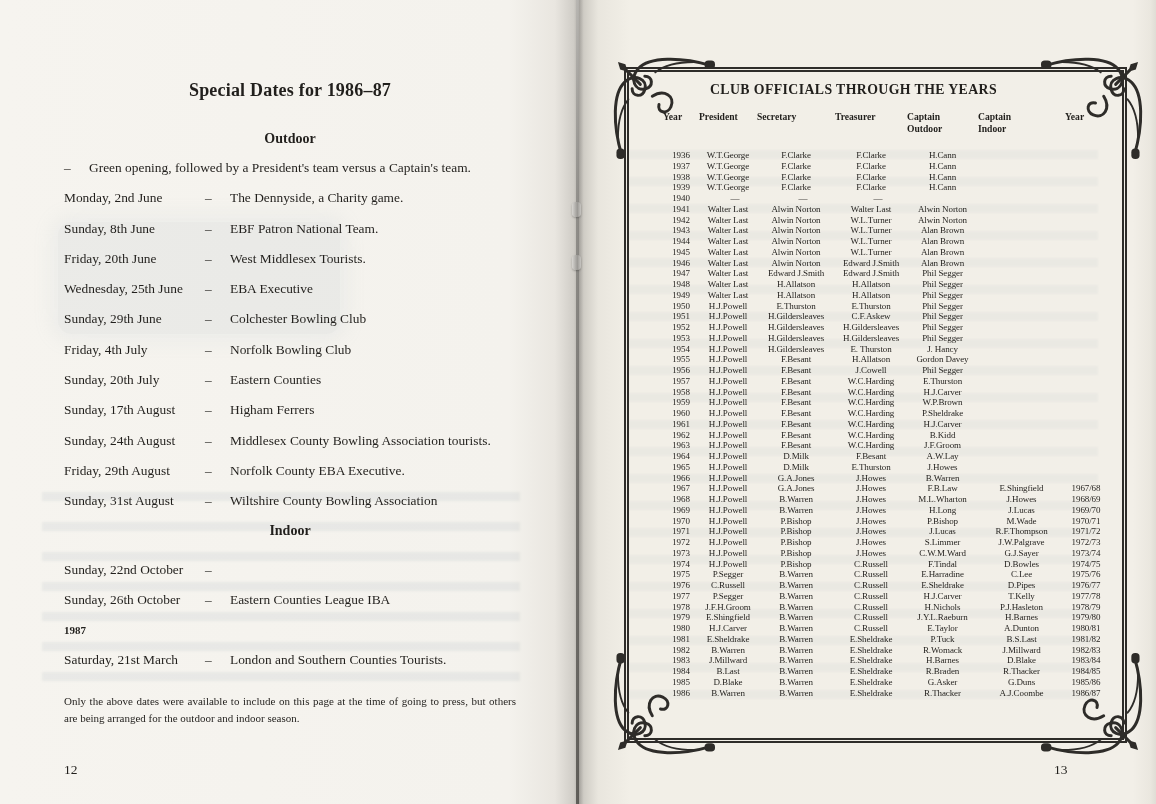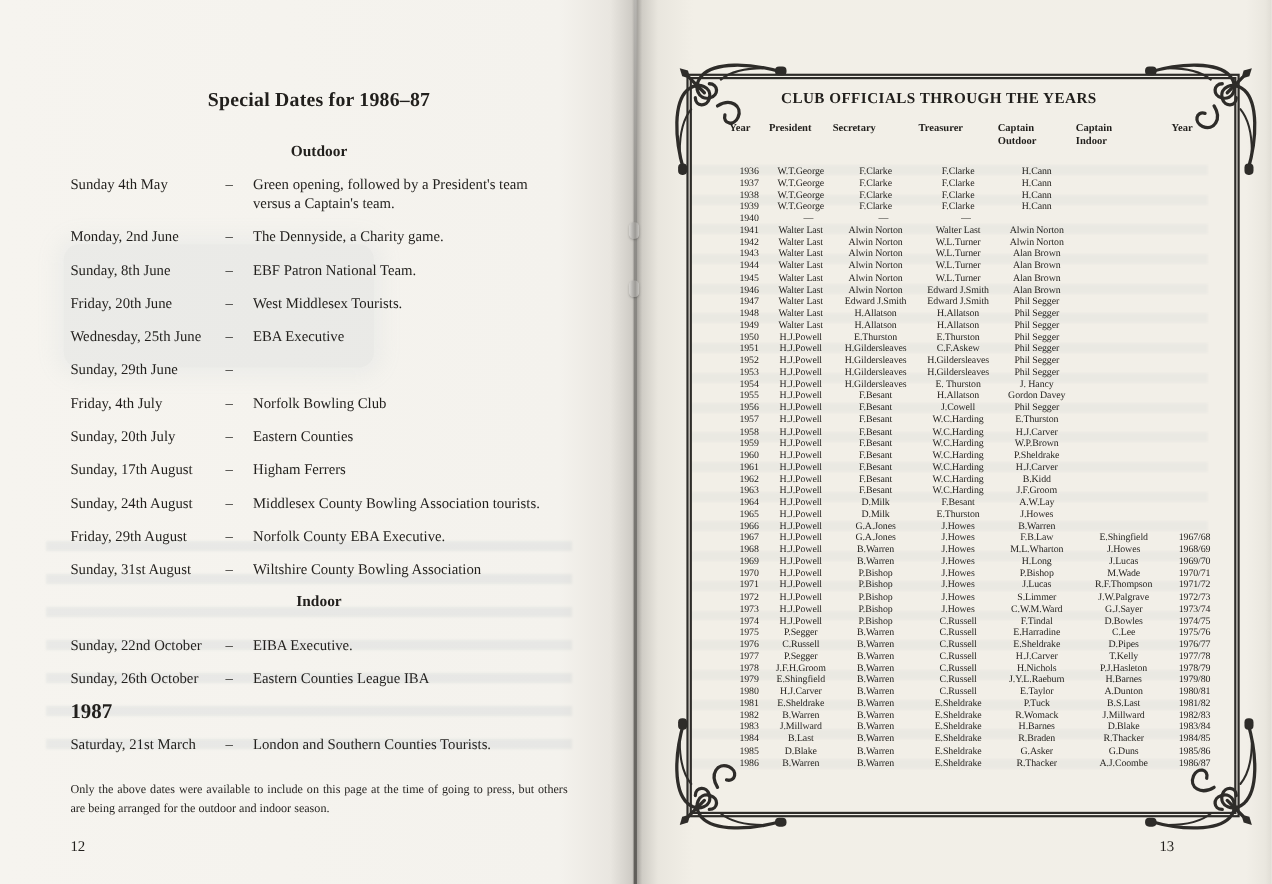--- a/index.html
+++ b/index.html
@@ -62,21 +62,21 @@
     margin:30px 0 0 0;text-align:center;
     font-size:14px;font-weight:bold;
   }
   .events{margin-top:12px;}
   .ev{display:flex;line-height:17px;font-size:13.4px;margin-bottom:13.3px;}
   .ev-date{width:141px;flex:none;}
   .ev-dash{width:25px;flex:none;}
   .ev-desc{flex:1;}
   .ev-desc.nowrap{white-space:nowrap;}
   .events-indoor{margin-top:22px;}
-  .year-heading{font-size:19px;font-weight:bold;margin:14px 0 3px 0;line-height:17px;}
+  .year-heading{font-size:11px;font-weight:bold;margin:14px 0 3px 0;line-height:17px;}
   .events-1987 .ev{margin-bottom:0;}
   .footnote{
     margin:25px 0 0 0;font-size:11px;line-height:17.5px;
     text-align:justify;
   }
   .page-num{position:absolute;font-size:13.5px;}
   .page-num-left{left:64px;top:762px;}
   .page-num-right{left:1054px;top:762px;}
 
   
@@ -139,21 +139,20 @@
   </div>
 
   <div class="lp-content">
     <h1 class="lp-title">Special Dates for 1986–87</h1>
 
     <h2 class="section-heading">Outdoor</h2>
 
     <div class="events">
 
         <div class="ev">
-          <span class="ev-date">Sunday 4th May</span>
           <span class="ev-dash">–</span>
           <span class="ev-desc">Green opening, followed by a President's team versus a Captain's team.</span>
         </div>
 
         <div class="ev">
           <span class="ev-date">Monday, 2nd June</span>
           <span class="ev-dash">–</span>
           <span class="ev-desc nowrap">The Dennyside, a Charity game.</span>
         </div>
 
@@ -171,20 +170,21 @@
 
         <div class="ev">
           <span class="ev-date">Wednesday, 25th June</span>
           <span class="ev-dash">–</span>
           <span class="ev-desc nowrap">EBA Executive</span>
         </div>
 
         <div class="ev">
           <span class="ev-date">Sunday, 29th June</span>
           <span class="ev-dash">–</span>
+          <span class="ev-desc nowrap">Colchester Bowling Club</span>
         </div>
 
         <div class="ev">
           <span class="ev-date">Friday, 4th July</span>
           <span class="ev-dash">–</span>
           <span class="ev-desc nowrap">Norfolk Bowling Club</span>
         </div>
 
         <div class="ev">
           <span class="ev-date">Sunday, 20th July</span>
@@ -217,21 +217,20 @@
         </div>
       </div>
 
     <h2 class="section-heading" style="margin-top:5px;">Indoor</h2>
 
     <div class="events events-indoor">
 
         <div class="ev">
           <span class="ev-date">Sunday, 22nd October</span>
           <span class="ev-dash">–</span>
-          <span class="ev-desc nowrap">EIBA Executive.</span>
         </div>
 
         <div class="ev">
           <span class="ev-date">Sunday, 26th October</span>
           <span class="ev-dash">–</span>
           <span class="ev-desc nowrap">Eastern Counties League IBA</span>
         </div>
       </div>
 
     <div class="year-heading">1987</div>

